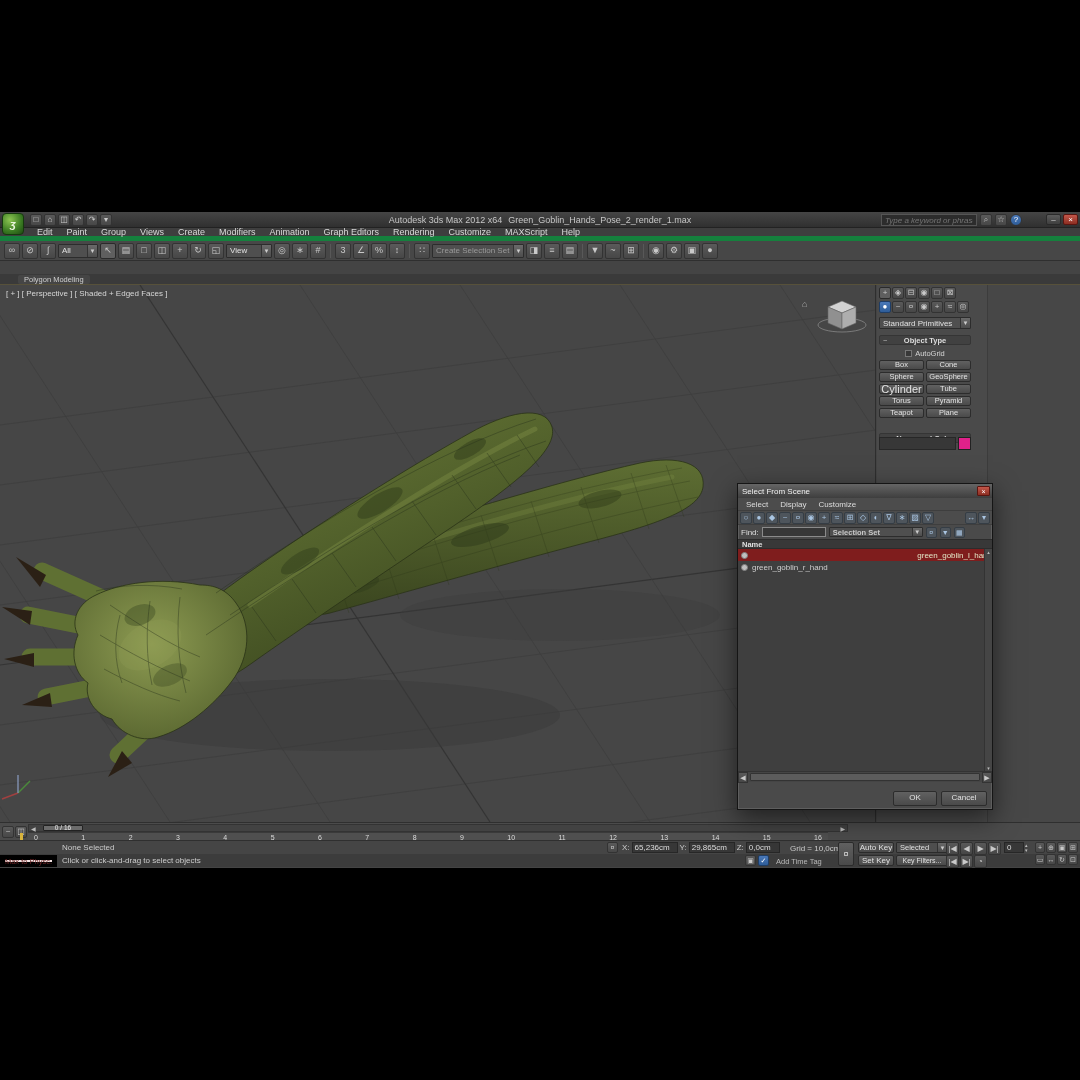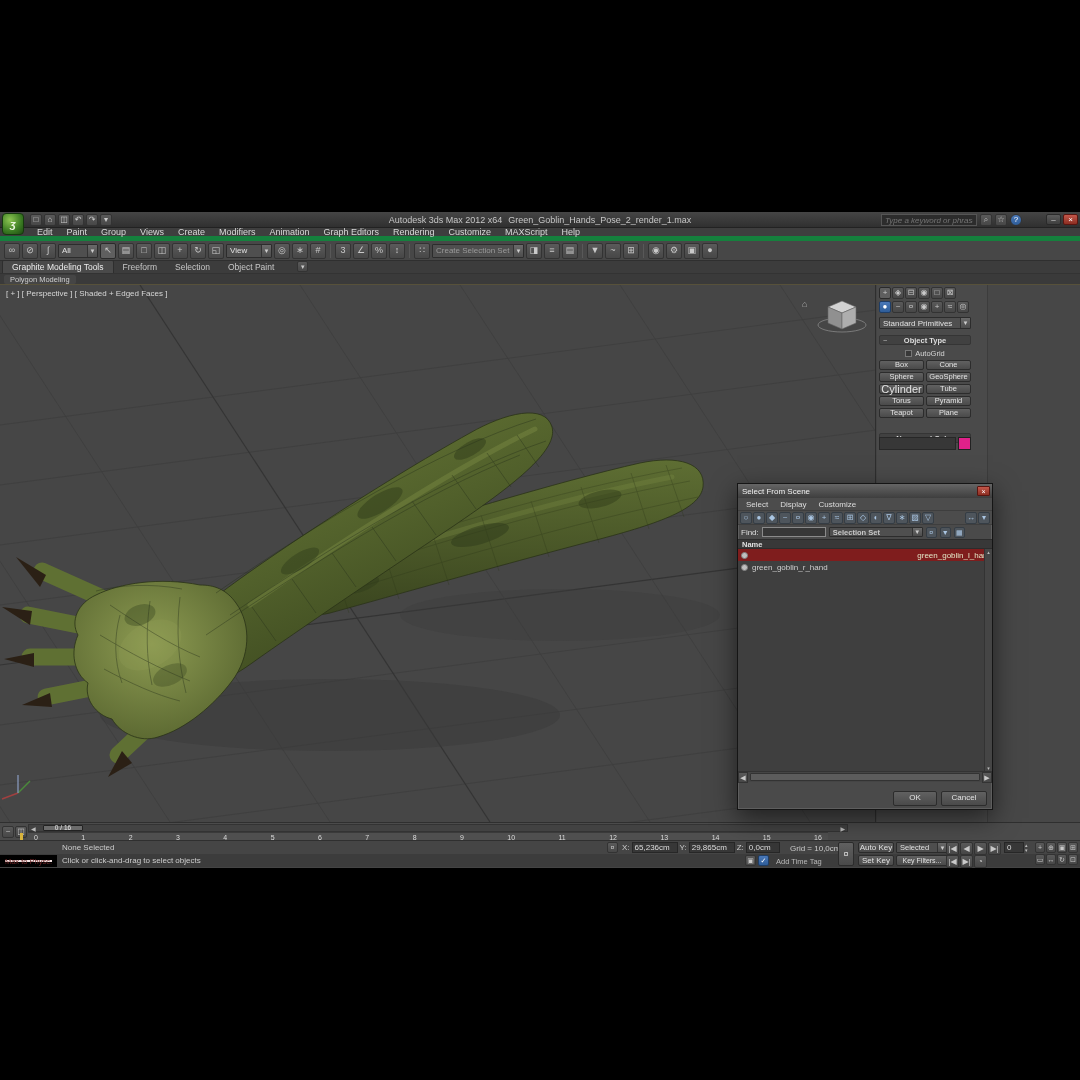--- a/index.html
+++ b/index.html
@@ -33,21 +33,21 @@
   .winbtn.close{background:linear-gradient(#c4574a,#8c2e22);border-color:#5a1510;color:#fff;}
   
   #menubar{position:absolute;left:0;top:16px;width:100%;height:13px;background:#3e3e3e;border-bottom:5px solid #15803d;display:flex;align-items:center;padding-left:30px;}
   #menubar .mi{padding:0 7px;font-size:9px;color:#d8d8d8;white-space:nowrap;}
   
   #toolbar{position:absolute;left:0;top:29px;width:100%;height:20px;background:#474747;border-bottom:1px solid #2f2f2f;display:flex;align-items:center;gap:2px;padding-left:4px;}
   
   #ribbontabs{position:absolute;left:0;top:49px;width:100%;height:13px;background:#3c3c3c;border-bottom:1px solid #333;display:flex;align-items:flex-end;padding-left:2px;}
   .rtab{padding:1px 9px;font-size:8.5px;color:#c8c8c8;white-space:nowrap;}
   .rtab.active{background:#4a4a4a;border:1px solid #2e2e2e;border-bottom:none;color:#ececec;border-radius:2px 2px 0 0;}
-  #polyrow{position:absolute;left:0;top:62px;width:100%;height:11px;background:#3a3a3a;border-bottom:1px solid #57513a;display:flex;align-items:flex-end;padding-left:4px;}
+  #polyrow{position:absolute;left:0;top:62px;width:100%;height:11px;background:#3a3a3a;border-bottom:1px solid #57513a;display:flex;align-items:flex-end;padding-left:18px;}
   #polyrow span{background:#454545;border-radius:2px;padding:0 6px;font-size:7.5px;color:#cfcfcf;}
   
   #viewport{position:absolute;left:0;top:73px;width:876px;height:537px;background:#464646;border-right:1px solid #2e2e2e;overflow:hidden;}
   #vplabel{position:absolute;left:6px;top:4px;font-size:8px;color:#d8d8d8;z-index:3;}
   #cmdpanel{position:absolute;left:877px;top:73px;right:0;height:537px;background:#4a4a4a;}
   #cp-empty{position:absolute;left:110px;top:0;right:0;bottom:0;background:#474747;border-left:1px solid #3c3c3c;}
   .rollout{position:relative;display:flex;align-items:center;justify-content:center;background:#414141;border:1px solid #353535;border-radius:2px;color:#ddd;font-size:7.5px;font-weight:bold;}
   .rollout .minus{position:absolute;left:3px;font-weight:normal;color:#bbb;}
   .cbx{width:7px;height:7px;background:#383838;border:1px solid #777;flex:none;}
   
@@ -173,27 +173,20 @@
       <span class="ic">▼</span>
       <span class="ic">~</span>
       <span class="ic">⊞</span>
       <span class="sep"></span>
       <span class="ic">◉</span>
       <span class="ic">⚙</span>
       <span class="ic">▣</span>
       <span class="ic">●</span>
     </div>
 
-    <div id="ribbontabs">
-      <span class="rtab active">Graphite Modeling Tools</span>
-      <span class="rtab">Freeform</span>
-      <span class="rtab">Selection</span>
-      <span class="rtab">Object Paint</span>
-      <span class="ic s11" style="margin:0 0 1px 14px;">▾</span>
-    </div>
     <div id="polyrow">
       <span>Polygon Modeling</span>
     </div>
 
     <div id="viewport">
       <div id="vplabel">[ + ] [ Perspective ] [ Shaded + Edged Faces ]</div>
       <svg width="876" height="537" viewBox="0 0 876 537">
         <defs>
           <linearGradient id="armG1" x1="0" y1="0" x2="0.6" y2="1">
             <stop offset="0" stop-color="#6d7d3a"></stop>

